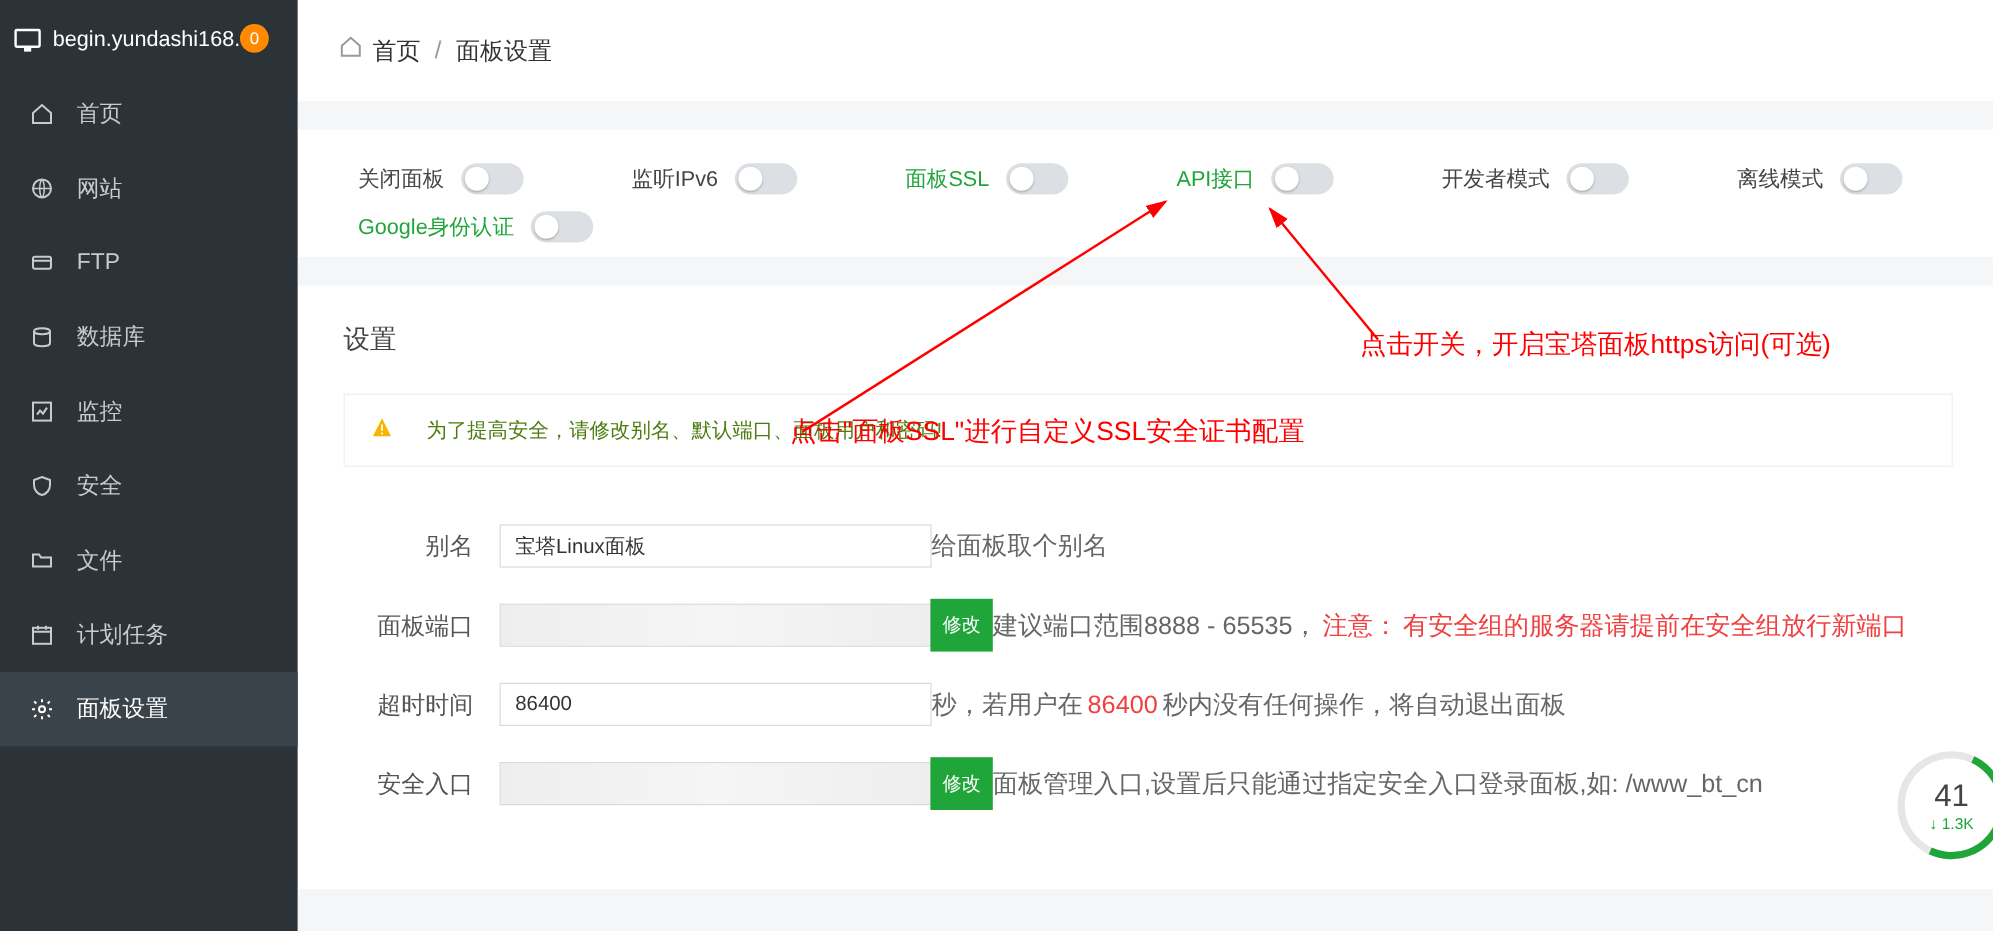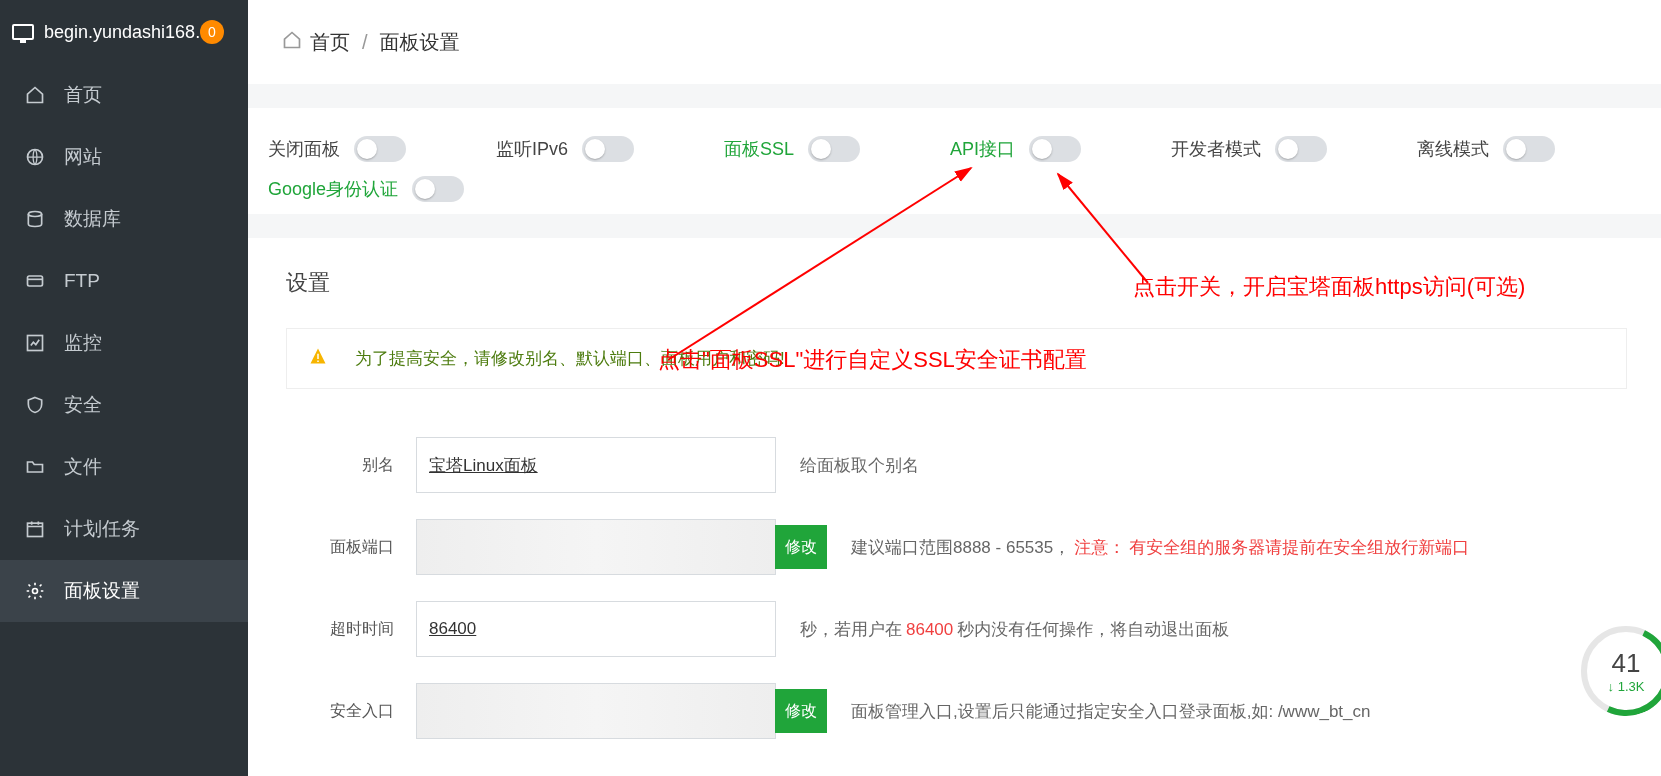--- a/index.html
+++ b/index.html
@@ -20,38 +20,38 @@
 
   
   .main { flex: 1; background: #f5f6f7; overflow-y: auto; position: relative; }
 
   .breadcrumb-bar { background: #fff; height: 84px; display: flex; align-items: center; padding: 0 34px; font-size: 20px; color: #555; }
   .bc-home-icon svg { stroke: #999; }
   .bc-home { margin-left: 8px; color: #333; }
   .bc-sep { margin: 0 12px; color: #999; }
   .bc-current { color: #333; }
 
-  .toggles-panel { background: #fff; margin-top: 24px; padding: 28px 34px 12px 20px; display: flex; flex-wrap: wrap; align-items: center; gap: 14px 90px; }
+  .toggles-panel { background: #fff; margin-top: 24px; padding: 28px 34px 12px 50px; display: flex; flex-wrap: wrap; align-items: center; gap: 14px 90px; }
   .toggle-group { display: flex; align-items: center; gap: 14px; }
   .toggle-label { font-size: 18px; color: #444; white-space: nowrap; }
   .toggle-label.green { color: #20a53a; }
   .switch { width: 52px; height: 26px; background: #dcdfe3; border-radius: 13px; position: relative; cursor: pointer; }
   .switch::after { content: ""; position: absolute; top: 3px; left: 3px; width: 20px; height: 20px; background: #fff; border-radius: 50%; box-shadow: 0 1px 2px rgba(0,0,0,.25); }
 
   .settings-panel { background: #fff; margin-top: 24px; padding: 30px 34px 40px 38px; }
   .settings-title { font-size: 22px; color: #444; margin-bottom: 30px; }
   .alert { background: #fff; border: 1px solid #eee; padding: 18px 22px; display: flex; align-items: center; gap: 28px; font-size: 17px; color: #4d7c0f; margin-bottom: 48px; }
   .alert svg { fill: #f7b500; }
 
   .form-row { display: flex; align-items: center; margin-bottom: 26px; }
-  .form-label { width: 108px; text-align: right; margin-right: 22px; font-size: 16px; color: #555; }
-  .form-input { width: 360px; height: 56px; border: 1px solid #d7dbdf; padding: 0 12px; font-size: 17px; color: #333; text-decoration: underline; }
+  .form-label { width: 108px; text-align: right; margin-right: 22px; font-size: 20px; color: #555; }
+  .form-input { width: 360px; height: 36px; border: 1px solid #d7dbdf; padding: 0 12px; font-size: 17px; color: #333; }
   .form-input.blur { color: transparent; text-shadow: 0 0 8px rgba(100,100,100,.6); background: linear-gradient(90deg,#eee,#f5f5f5,#eee); }
   .btn-mod { background: #20a53a; color: #fff; border: none; width: 52px; height: 44px; font-size: 16px; margin-left: -1px; cursor: pointer; }
-  .hint { margin-left: 24px; font-size: 17px; color: #666; display: flex; align-items: baseline; gap: 4px; flex-wrap: wrap; }
+  .hint { font-size: 21px; color: #666; display: flex; align-items: baseline; gap: 4px; flex-wrap: wrap; }
   .hint .red { color: #f04040; }
 
   
   .anno { position: absolute; color: #f00; font-size: 22px; pointer-events: none; z-index: 50; }
   .arrow-svg { position: absolute; pointer-events: none; z-index: 49; }
 
   
   .gauge { position: absolute; right: -10px; bottom: 60px; width: 90px; height: 90px; border: 6px solid #e6e6e6; border-radius: 50%; display: flex; flex-direction: column; align-items: center; justify-content: center; background: #fff; }
   .gauge::before { content: ""; position: absolute; inset: -6px; border: 6px solid transparent; border-right-color: #20a53a; border-bottom-color: #20a53a; border-radius: 50%; transform: rotate(-20deg); }
   .gauge-num { font-size: 26px; color: #444; }
@@ -82,34 +82,34 @@
           <svg width="20" height="20" viewBox="0 0 24 24">
             <circle cx="12" cy="12" r="9" stroke-width="2"></circle>
             <path d="M3 12h18M12 3c3 3 3 15 0 18M12 3c-3 3-3 15 0 18" stroke-width="1.5"></path>
           </svg>
         </span>
       <span>网站</span>
     </div>
     <div class="nav-item">
       <span class="nav-icon">
           <svg width="20" height="20" viewBox="0 0 24 24">
+            <rect x="3" y="6" width="18" height="12" rx="2" stroke-width="2"></rect>
+            <path d="M3 10h18" stroke-width="2"></path>
+          </svg>
+        </span>
+      <span>FTP</span>
+    </div>
+    <div class="nav-item">
+      <span class="nav-icon">
+          <svg width="20" height="20" viewBox="0 0 24 24">
             <ellipse cx="12" cy="6" rx="8" ry="3" stroke-width="2"></ellipse>
             <path d="M4 6v12c0 1.7 3.6 3 8 3s8-1.3 8-3V6" stroke-width="2"></path>
           </svg>
         </span>
       <span>数据库</span>
-    </div>
-    <div class="nav-item">
-      <span class="nav-icon">
-          <svg width="20" height="20" viewBox="0 0 24 24">
-            <rect x="3" y="6" width="18" height="12" rx="2" stroke-width="2"></rect>
-            <path d="M3 10h18" stroke-width="2"></path>
-          </svg>
-        </span>
-      <span>FTP</span>
     </div>
     <div class="nav-item">
       <span class="nav-icon">
           <svg width="20" height="20" viewBox="0 0 24 24">
             <rect x="3" y="3" width="18" height="18" stroke-width="2"></rect>
             <path d="M7 15l3-4 3 3 4-6" stroke-width="2"></path>
           </svg>
         </span>
       <span>监控</span>
     </div>

